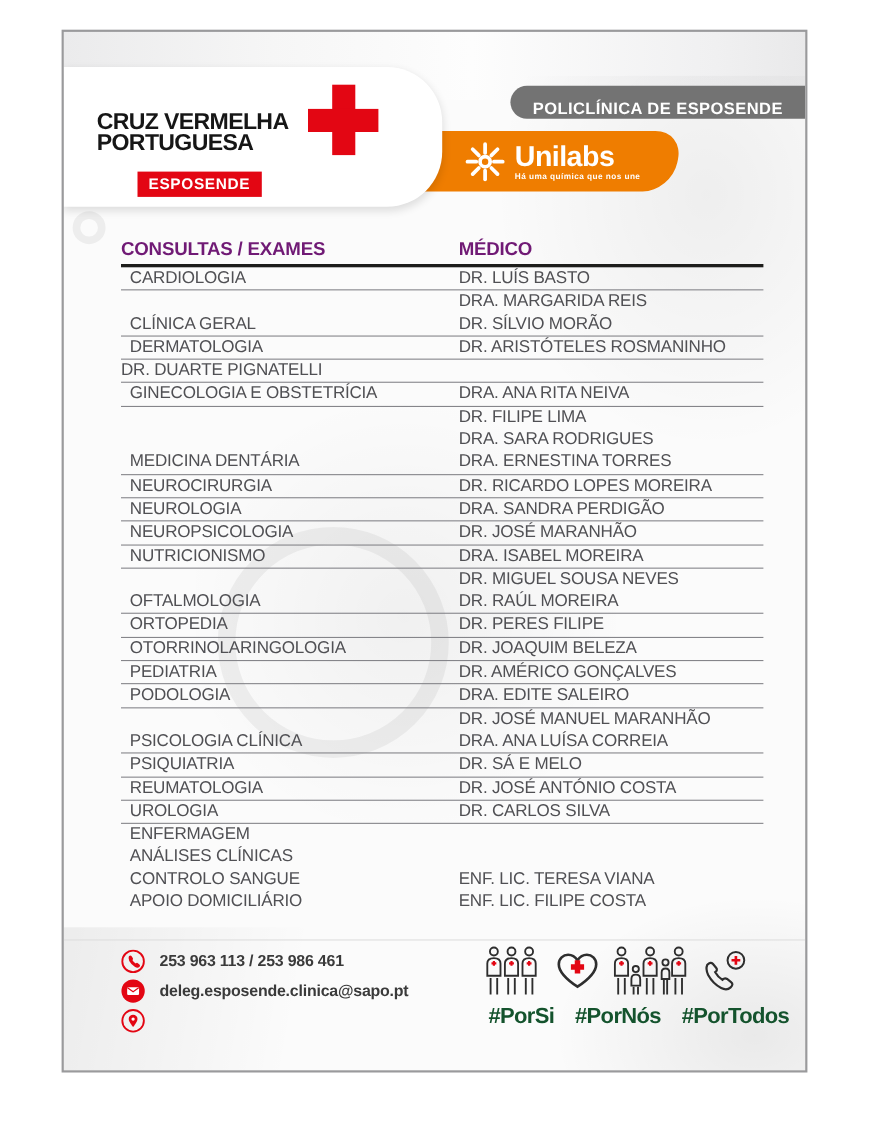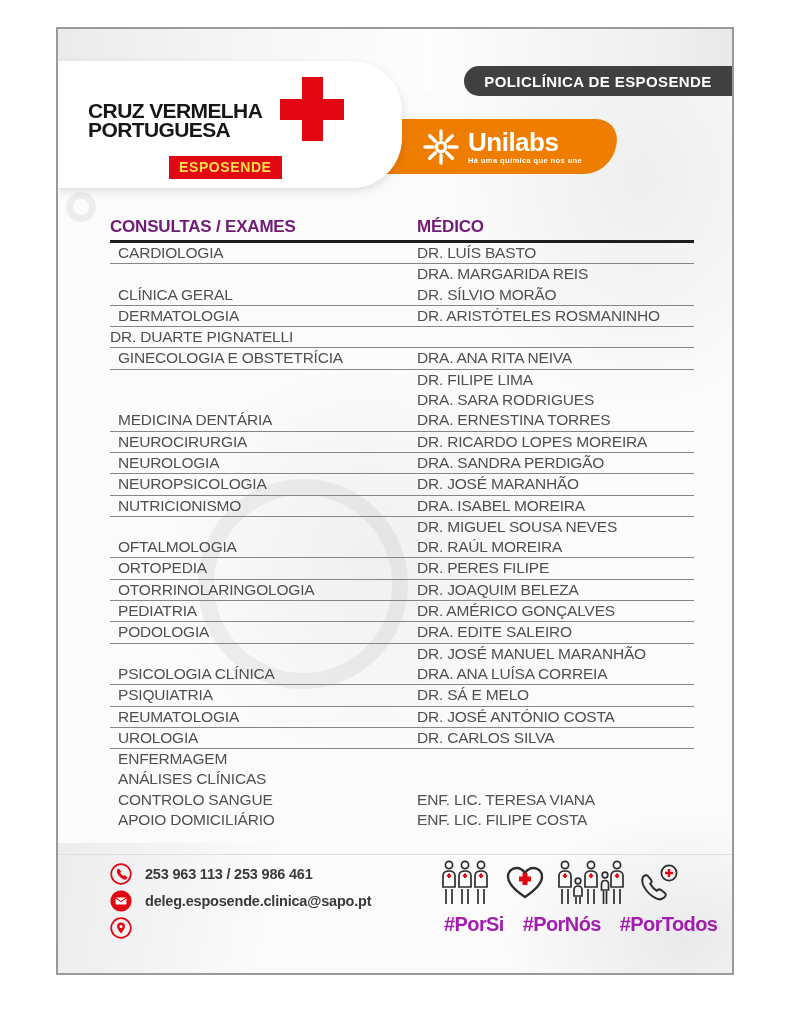--- a/index.html
+++ b/index.html
@@ -19,42 +19,42 @@
   .bg-ring { left:140px; top:450px; width:210px; height:210px; border-radius:50%;
     border:16px solid rgba(0,0,0,0.05); }
   .bg-ring-small { left:8px; top:163px; width:30px; height:30px; border-radius:50%;
     border:7px solid rgba(0,0,0,0.055); }
   .bg-bottom-left { left:0; bottom:0; width:300px; height:130px;
     background:linear-gradient(100deg, rgba(0,0,0,0.06), rgba(0,0,0,0) 70%); }
   .bg-bottom-right { right:0; bottom:0; width:230px; height:160px;
     background:radial-gradient(ellipse at 80% 80%, rgba(0,0,0,0.07), rgba(0,0,0,0) 70%); }
 
   
-  .clinic-banner { position:absolute; left:406px; top:37px; right:0; height:30px;
-    background:#404040; border-radius:16px 0 0 16px; z-index:2;
-    display:flex; align-items:center; justify-content:center;
+  .clinic-banner { position:absolute; left:406px; top:49px; right:0; height:30px;
+    background:#737373; border-radius:16px 0 0 16px; z-index:2;
+    display:flex; align-items:flex-end; justify-content:center;
     color:#fff; font-weight:bold; font-size:15px; letter-spacing:.4px; }
   .unilabs-wrap { position:absolute; left:306px; top:90px; width:252px; height:55px;
     z-index:1; transform:skewX(-12deg); transform-origin:50% 50%;
     background:#ef7d00; border-radius:10px 26px 26px 10px; }
   .unilabs-inner { width:100%; height:100%; transform:skewX(12deg);
     display:flex; align-items:center; padding-left:58px; gap:8px; color:#fff; }
   .uni-text .uni-name { font-size:26px; font-weight:bold; line-height:26px; letter-spacing:-0.5px; }
   .uni-text .uni-tag { font-size:7.5px; font-weight:bold; letter-spacing:.4px; margin-top:1px; }
 
   .logo-card { position:absolute; left:0; top:32px; width:344px; height:127px;
     background:#ffffff; border-radius:0 50px 50px 0; z-index:3;
     box-shadow:0 3px 8px rgba(0,0,0,0.12); }
   .org-name { position:absolute; left:30px; top:40px; width:190px; text-align:left;
     font-weight:bold; color:#161616; font-size:21px; line-height:19px; letter-spacing:-0.6px; }
   .redcross { position:absolute; left:222px; top:16px; width:64px; height:64px; }
   .redcross::before { content:""; position:absolute; left:21.5px; top:0; width:21px; height:64px; background:#e30613; }
   .redcross::after  { content:""; position:absolute; left:0; top:21.5px; width:64px; height:21px; background:#e30613; }
-  .org-loc { position:absolute; left:67px; top:95px; background:#e30613; color:#fde047;
-    font-weight:bold; font-size:14px; letter-spacing:.6px; padding:3px 10px 4px;margin-left:44px; }
+  .org-loc { position:absolute; left:67px; top:95px; background:#e30613; color:#ffffff;
+    font-weight:bold; font-size:14px; letter-spacing:.6px; padding:3px 10px 4px; }
 
   
   .schedule { position:absolute; left:52px; top:188px; width:584px; z-index:2;
     color:#505054; }
   .thead { display:flex; border-bottom:3px solid #1d1d1b; padding-bottom:3px; }
   .thead .h1 { width:307px; } .thead .h2 { flex:1; }
   .thead div { font-size:17px; font-weight:bold; color:#701a75; letter-spacing:-0.2px; }
   .trow { display:flex; border-bottom:1px solid #85858a; }
   .trow.last { border-bottom:none; }
   .tcell { display:flex; flex-direction:column; justify-content:flex-end; }
@@ -64,21 +64,21 @@
 
   
   .footer-sep { position:absolute; left:0; right:0; top:825px; height:1px; background:#dedede; }
   .contact { position:absolute; left:52px; top:831px; z-index:2; }
   .contact-row { display:flex; align-items:center; gap:13px; height:27px; }
   .contact-row span { font-size:14.5px; font-weight:bold; color:#3a3a3a; letter-spacing:-0.2px; }
   .cicon { width:22px; height:22px; flex:0 0 22px; }
 
   .campaign-icons { position:absolute; top:830px; z-index:2; }
   .hashtags { position:absolute; top:884px; z-index:2; font-weight:bold; font-size:20px;
-    color:#a21caf; letter-spacing:-0.6px; white-space:nowrap; }
+    color:#14532d; letter-spacing:-0.6px; white-space:nowrap; }
   .hashtags span { margin-right:14px; }
 </style>
 </head>
 <body>
 
 <div class="flyer">
 
   <div class="bg bg-strip-top"></div>
   <div class="bg bg-right"></div>
   <div class="bg bg-mid"></div>

